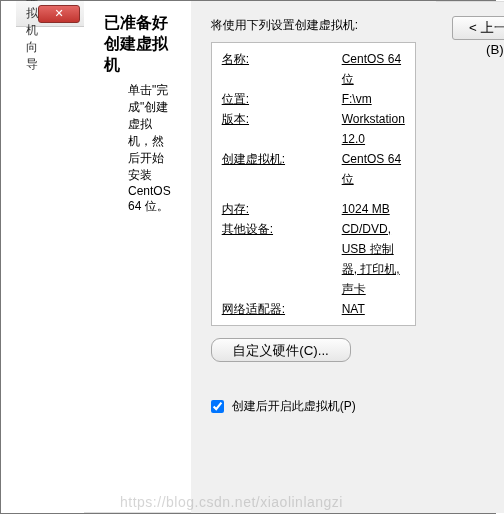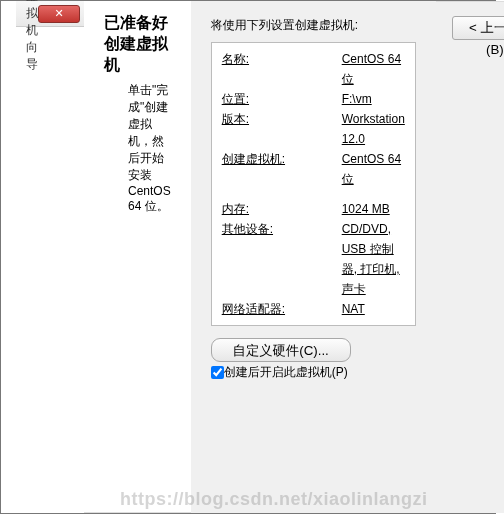--- a/index.html
+++ b/index.html
@@ -84,24 +84,24 @@
     width: 140px;
     height: 24px;
     background: linear-gradient(to bottom, #fdfdfd, #e7e7e7);
     border: 1px solid #a8a8a8;
     border-radius: 9px;
     cursor: pointer;
     text-align: center;
     line-height: 22px;
   }
   .checkbox-row {
-    margin-top: 2px;
+    margin-top: 36px;
     display: flex;
     align-items: center;
-    gap: 0;
+    gap: 8px;
   }
   .checkbox-row input { margin: 0; }
   .footer {
     background: #f0f0f0;
     border-top: 1px solid #ddd;
     padding: 14px 16px 18px 16px;
     display: flex;
     justify-content: flex-end;
     gap: 6px;
   }
@@ -119,24 +119,23 @@
   .finish-wrap {
     border: 3px solid #e03030;
     padding: 4px;
     margin: -7px 8px;
   }
   .watermark {
     position: absolute;
     bottom: 4px;
     left: 120px;
     color: rgba(150,150,150,0.4);
-    font-size: 18px;
+    font-size: 14px;
     letter-spacing: 0.5px;
     pointer-events: none;
-    font-weight: bold;
   }
 </style>
 </head>
 <body>
 
 <div class="dialog">
 
   <div class="titlebar">
     <span class="titlebar-text">新建虚拟机向导</span>
     <div class="close-btn">

